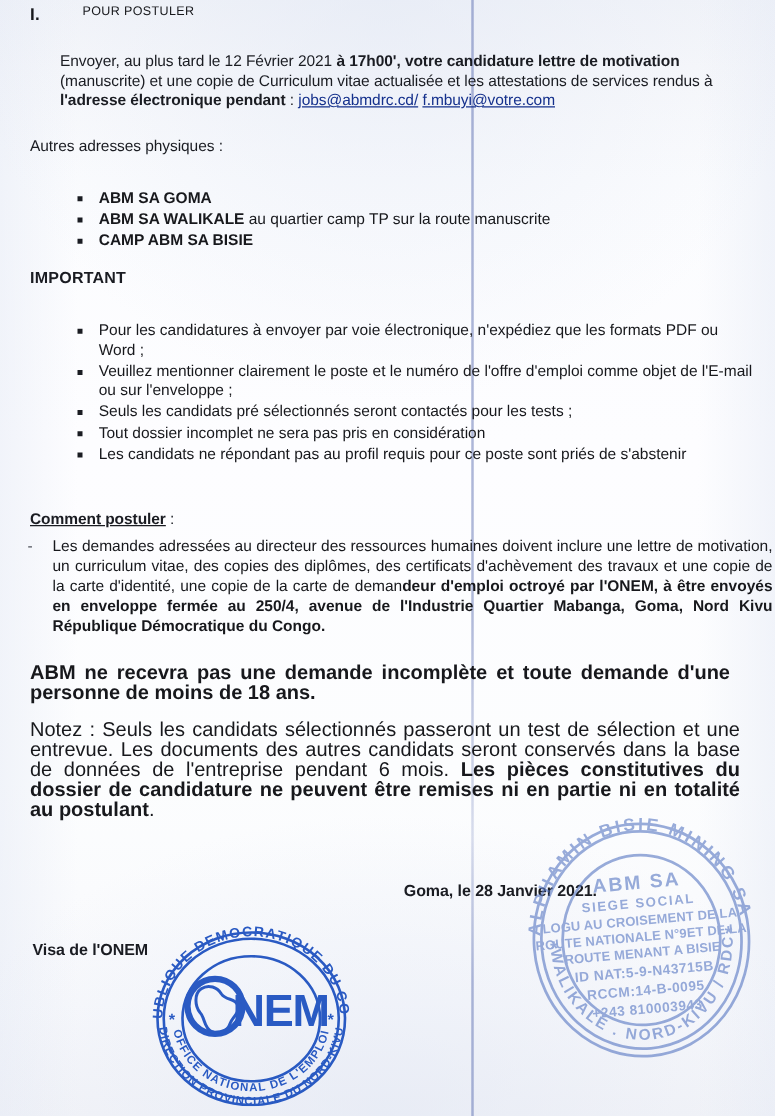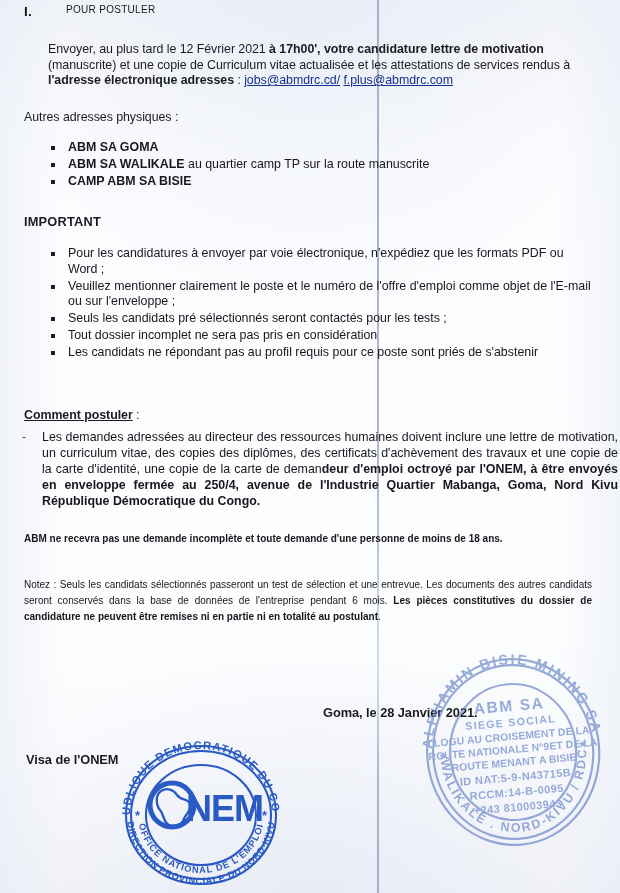--- a/index.html
+++ b/index.html
@@ -74,21 +74,21 @@
     left: 66px; top: 4px;
     font-size: 10px;
     font-weight: normal;
     letter-spacing: 0.3px;
     text-align: right;
   }
 
   
   .sq-list {
     position: absolute;
-    margin: 0;
+    margin: 11px;
     padding: 0;
     list-style: none;
   }
   .sq-list li {
     position: relative;
     padding-left: 22px;
     font-size: 12.4px;
     line-height: 15.8px;
     margin-bottom: 1px;
   }
@@ -113,21 +113,21 @@
   .dash-item::before {
     content: "-";
     position: absolute;
     left: 6px;
     top: 0;
     color: #4b4f58;
   }
 
   .para {
     position: absolute;
-    font-size: 10px;
+    font-size: 16px;
     line-height: 15.9px;
     text-align: justify;
   }
 
   
   .stamp {
     position: absolute;
     z-index: 4;
     pointer-events: none;
   }
@@ -153,22 +153,22 @@
   <div class="fold-line"></div>
 
   <div class="content">
 
     <div class="heading-num">I.</div>
     <div class="heading-title">POUR POSTULER</div>
 
     <div class="txt" style="left:24px; top:42px; width:560px;margin-left:24px;">
       <span>Envoyer, au plus tard le 12 Février 2021 </span><span class="b">à 17h00', votre candidature lettre de motivation</span><br>
       <span>(manuscrite) et une copie de Curriculum vitae actualisée et les attestations de services rendus à</span><br>
-      <span class="b">l'adresse électronique adresses</span><span> : </span><span class="link">jobs@abmdrc.cd/</span>
-      <span class="link">f.plus@abmdrc.com</span>
+      <span class="b">l'adresse électronique pendant</span><span> : </span><span class="link">jobs@abmdrc.cd/</span>
+      <span class="link">f.mbuyi@votre.com</span>
     </div>
 
     <div class="txt" style="left:24px; top:110px;">Autres adresses physiques :</div>
 
     <ul class="sq-list" style="left:46px; top:140px; width:540px;">
       <li>
         <span class="b">ABM SA GOMA</span><span></span>
       </li>
       <li>
         <span class="b">ABM SA WALIKALE</span><span> au quartier camp TP sur la route manuscrite</span>

